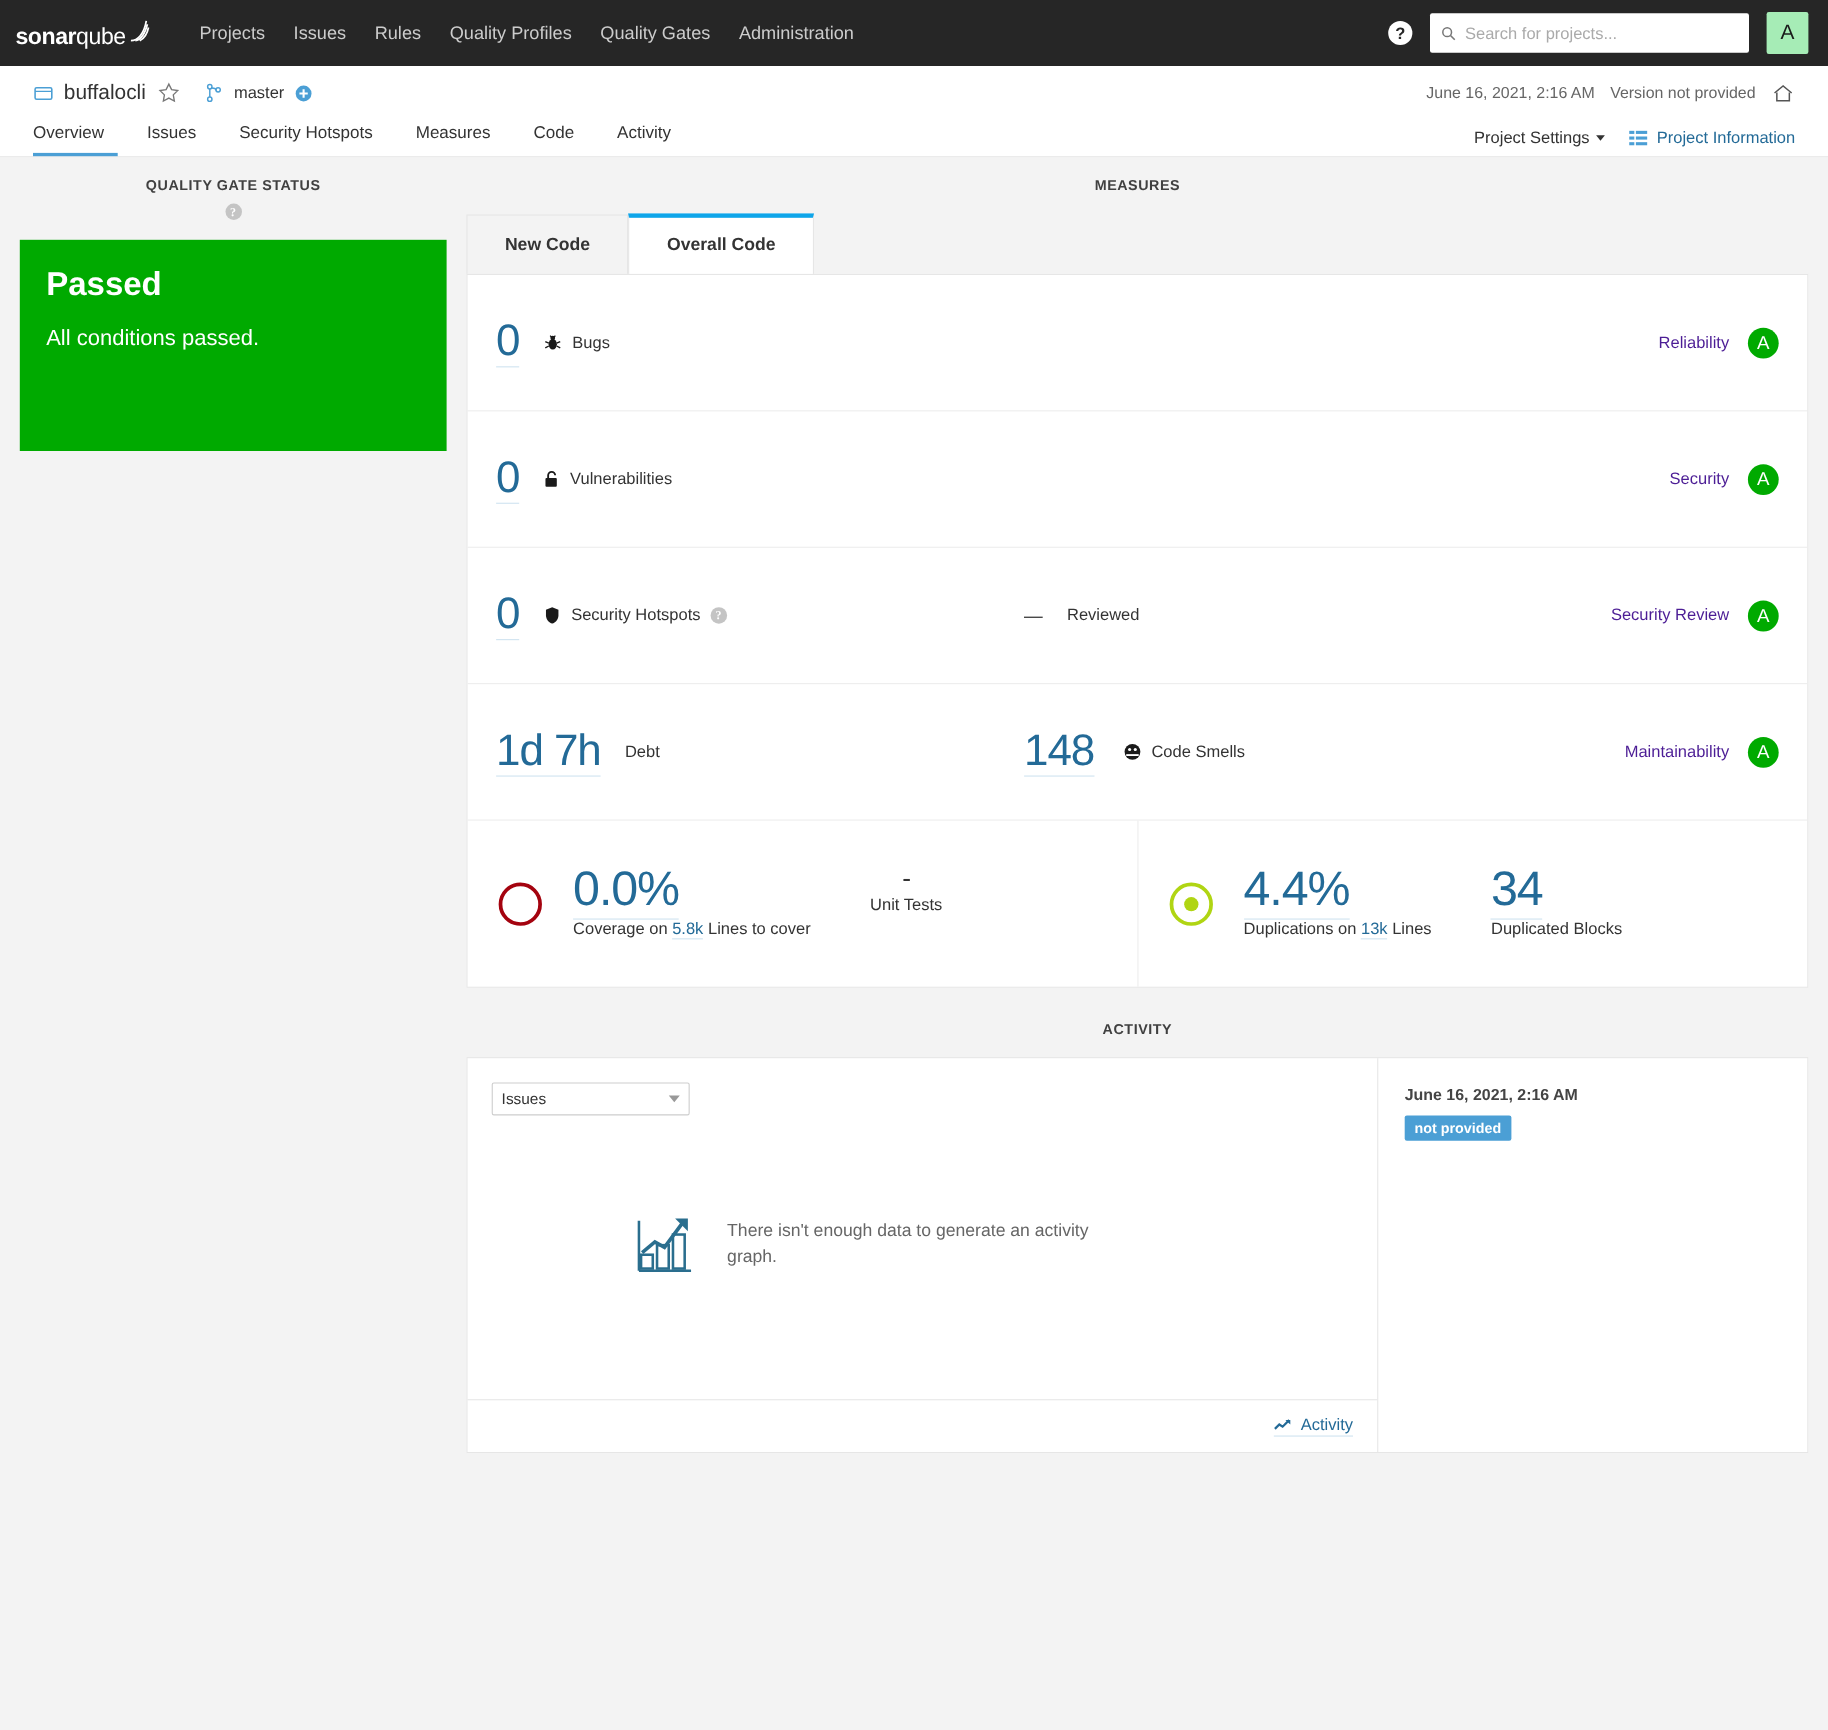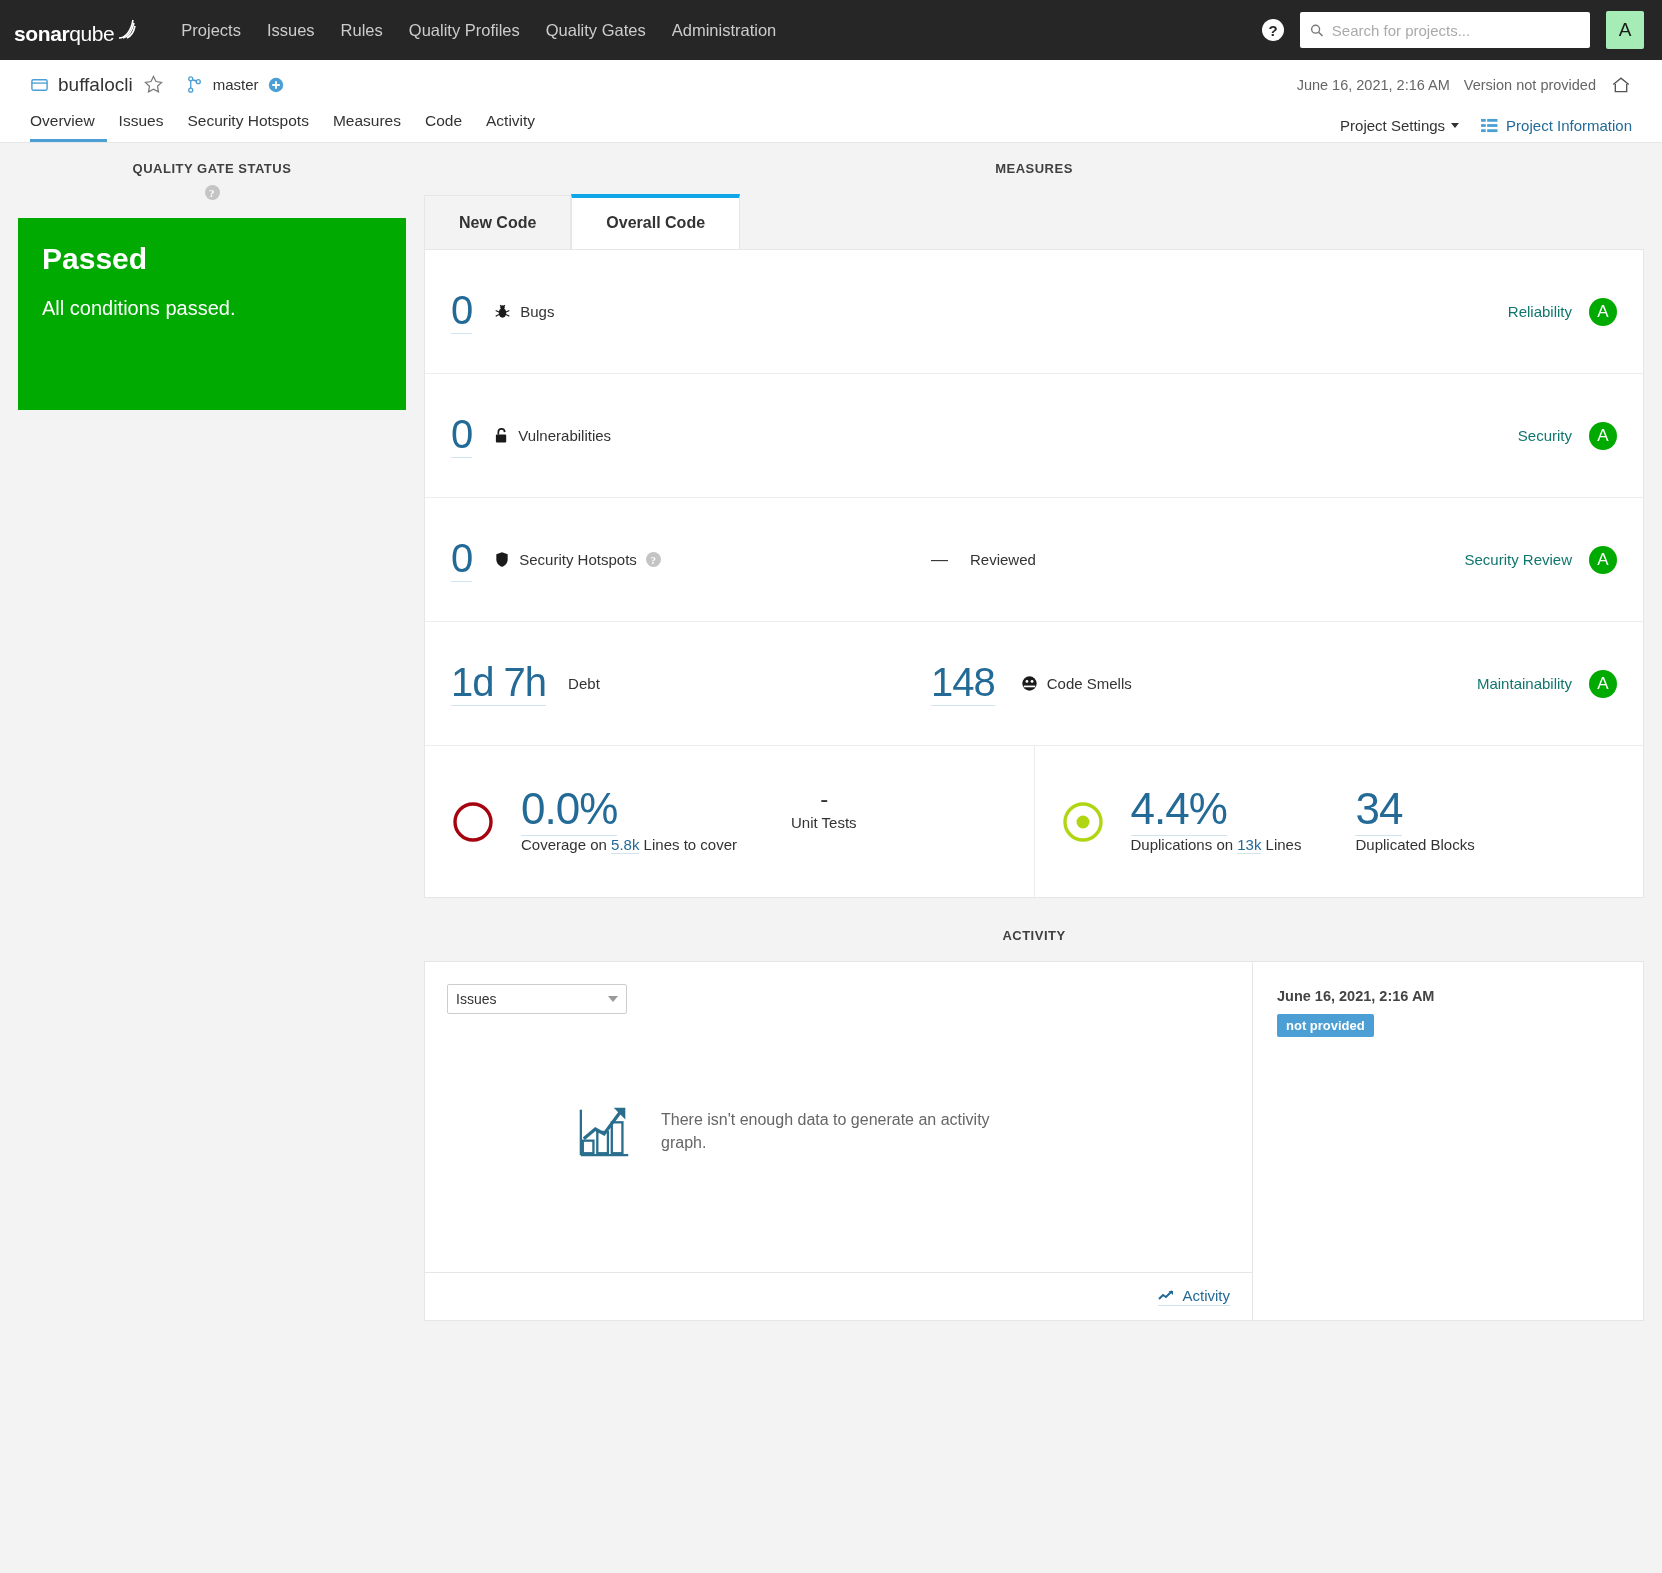--- a/index.html
+++ b/index.html
@@ -126,21 +126,21 @@
     font-size: 14.5px;
     color: #666;
   }
   .home-icon { cursor: pointer; display: block; }
 
   .project-tabs-row {
     display: flex;
     align-items: flex-end;
     height: 37px;
   }
-  .ptabs { display: flex; align-items: flex-end; gap: 0; }
+  .ptabs { display: flex; align-items: flex-end; gap: 15px; }
   .ptab {
     font-size: 15.5px;
     color: #333;
     padding: 0 12px 9px 12px;
     cursor: pointer;
     border-bottom: 3px solid transparent;
     text-decoration: none;
     white-space: nowrap;
   }
   .ptab:first-child { padding-left: 0; }
@@ -267,21 +267,21 @@
     font-size: 15px;
     color: #333;
   }
   .mid-dash { color: #333; font-size: 17px; }
   .rating-group {
     margin-left: auto;
     display: flex;
     align-items: center;
     gap: 17px;
   }
-  .rating-name { font-size: 15px; color: #0f766e; text-align: center; }
+  .rating-name { font-size: 15px; color: #4c1d95; text-align: center; }
   .rating-badge {
     width: 28px; height: 28px;
     border-radius: 50%;
     background: #00aa00;
     color: #fff;
     font-size: 17px;
     display: flex;
     align-items: center;
     justify-content: center;
     cursor: pointer;

